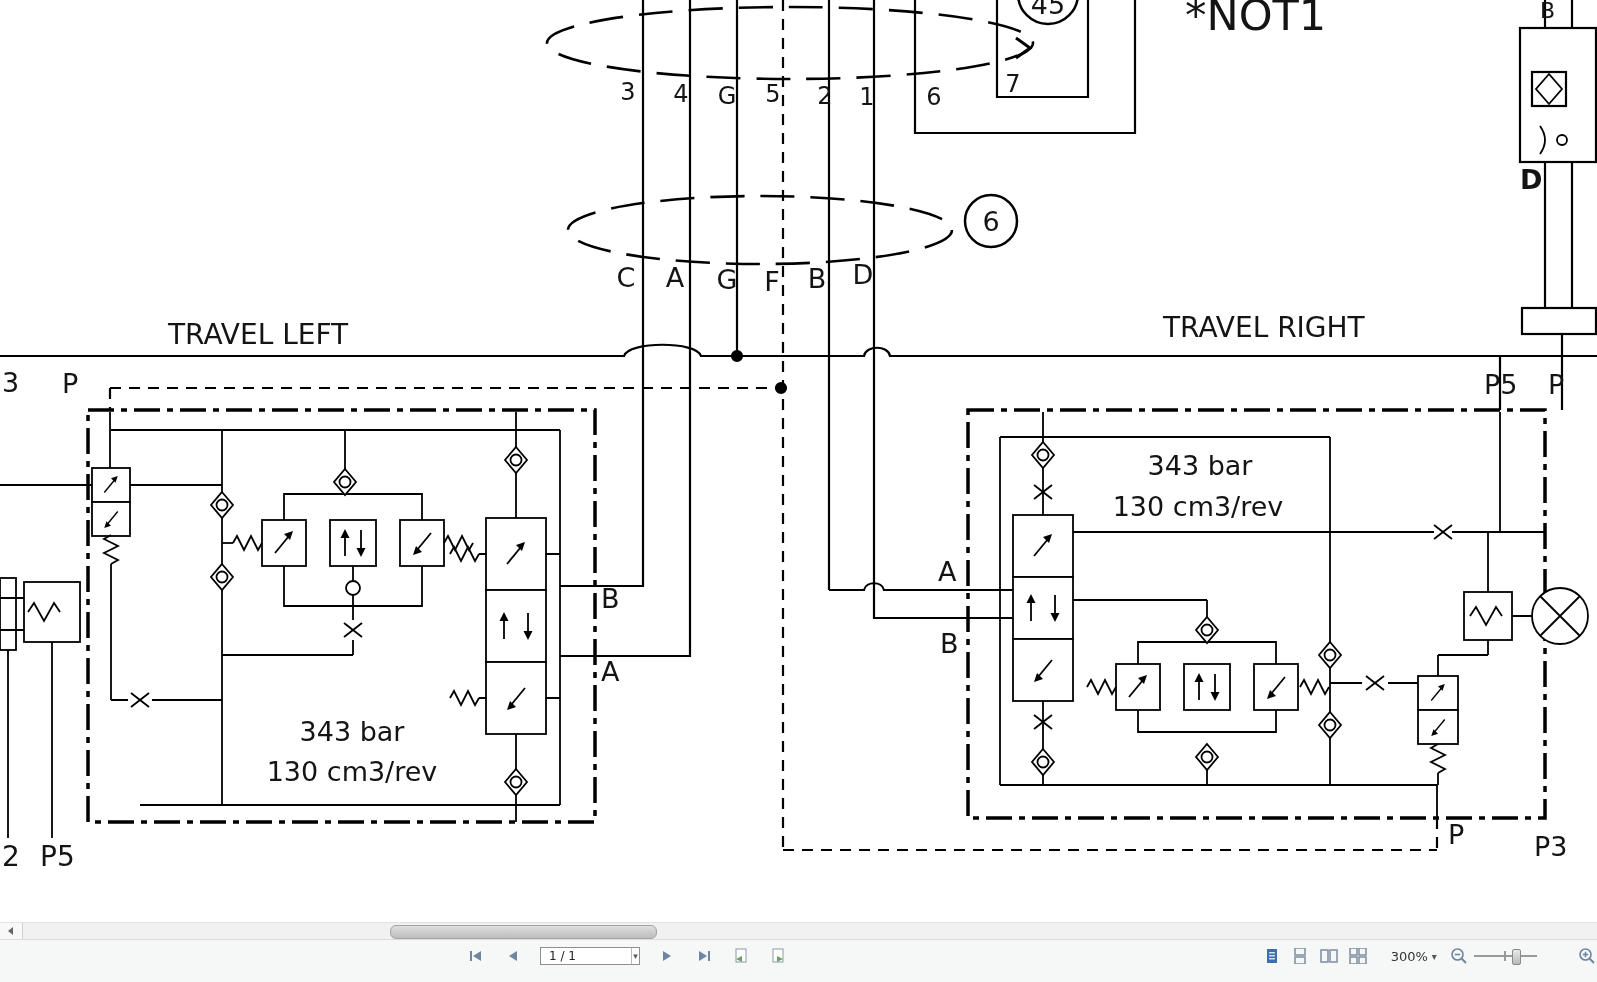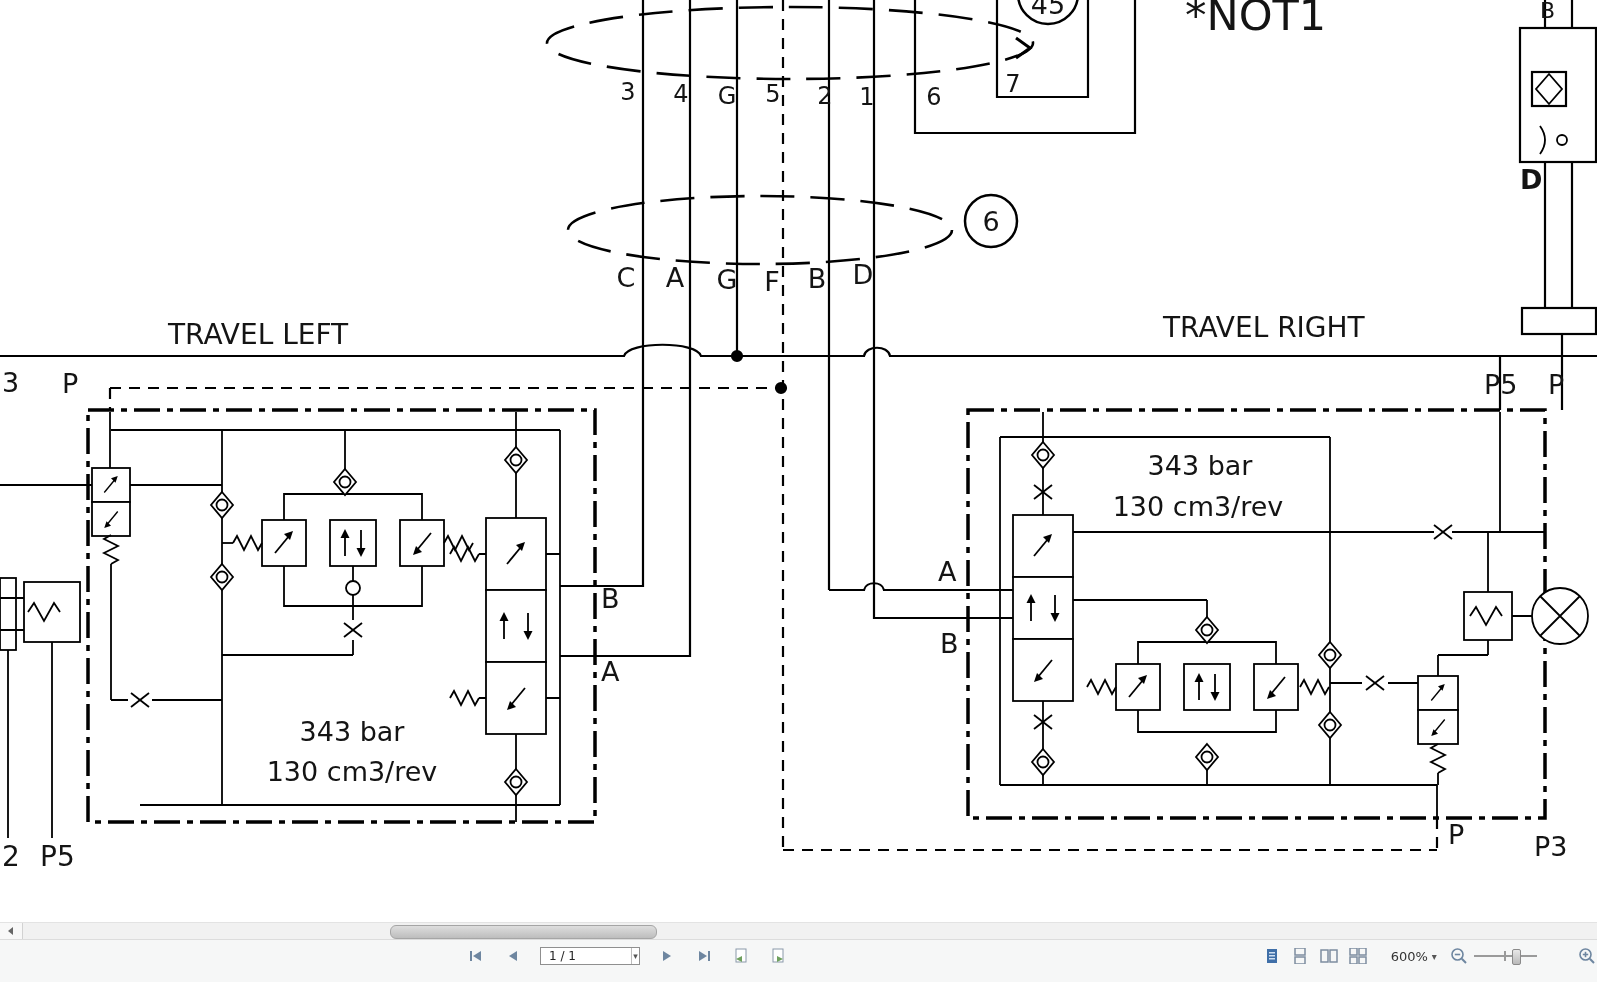--- a/index.html
+++ b/index.html
@@ -337,21 +337,21 @@
       </div>
       <div class="tb-btn layout-ico">
         <svg width="18" height="16" viewBox="0 0 18 16">
             <rect x="1" y="0" width="7" height="7" fill="none" stroke="#7d8da0" stroke-width="1.5"></rect>
             <rect x="10" y="0" width="7" height="7" fill="none" stroke="#7d8da0" stroke-width="1.5"></rect>
             <rect x="1" y="9" width="7" height="7" fill="none" stroke="#7d8da0" stroke-width="1.5"></rect>
             <rect x="10" y="9" width="7" height="7" fill="none" stroke="#7d8da0" stroke-width="1.5"></rect>
           </svg>
       </div>
 
-      <span class="zoom-label">600%</span>
+      <span class="zoom-label">300%</span>
       <span class="zoom-caret">▾</span>
 
       <div class="tb-btn">
         <svg width="18" height="18" viewBox="0 0 18 18">
             <circle cx="7.5" cy="7.5" r="5.5" fill="none" stroke="#6e86a0" stroke-width="1.6"></circle>
             <line x1="11.8" y1="11.8" x2="16" y2="16" stroke="#6e86a0" stroke-width="2"></line>
             <line x1="4.8" y1="7.5" x2="10.2" y2="7.5" stroke="#6e86a0" stroke-width="1.6"></line>
           </svg>
       </div>
 

